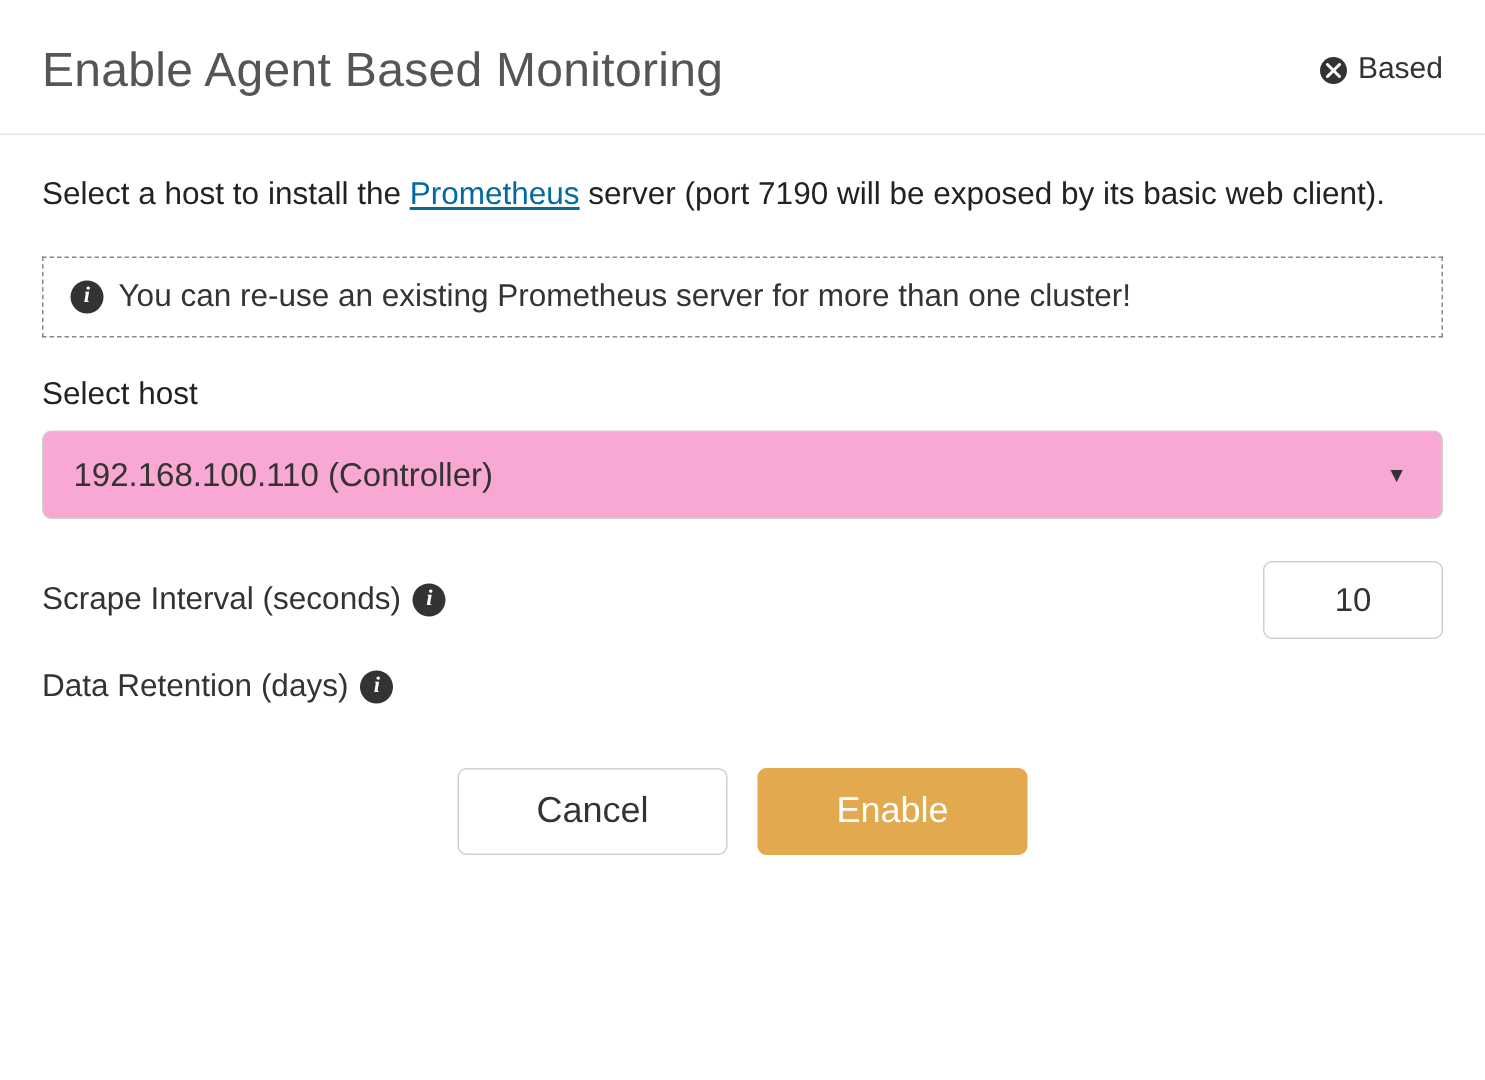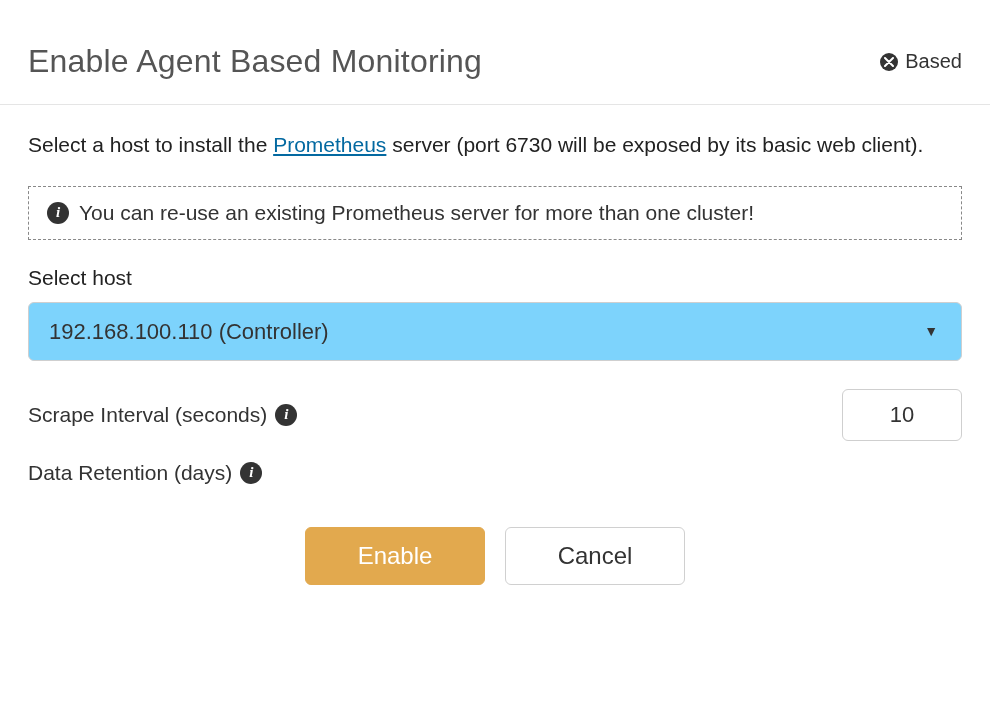--- a/index.html
+++ b/index.html
@@ -1,30 +1,30 @@
 <!DOCTYPE html>
 <html><head>
   <meta charset="utf-8">
   <style>
     * { box-sizing: border-box; margin: 0; padding: 0; }
     body { font-family: "Helvetica Neue", Helvetica, Arial, sans-serif; color: #333; background: #fff; width: 990px; }
-    .modal { width: 100%; margin-top: 15px; }
+    .modal { width: 100%; }
     .modal-header { display: flex; justify-content: space-between; align-items: center; padding: 28px 28px 24px 28px; border-bottom: 1px solid #e5e5e5; }
     .modal-title { font-size: 32px; font-weight: 300; color: #555; letter-spacing: 0.2px; }
     .close-btn { display: flex; align-items: center; gap: 7px; background: none; border: none; cursor: pointer; font-size: 20px; color: #333; }
     .close-icon { width: 18px; height: 18px; border-radius: 50%; background: #333; display: inline-flex; align-items: center; justify-content: center; color: #fff; font-size: 13px; font-weight: bold; line-height: 1; }
     .modal-body { padding: 24px 28px 32px 28px; }
     .instruction { font-size: 21px; color: #222; line-height: 1.55; margin-bottom: 24px; }
     .instruction .link { color: #0369a1; }
     .info-box { border: 1px dashed #888; padding: 14px 18px; margin-bottom: 26px; font-size: 21px; display: flex; align-items: center; gap: 10px; }
     .info-i { width: 22px; height: 22px; min-width: 22px; border-radius: 50%; background: #333; color: #fff; display: inline-flex; align-items: center; justify-content: center; font-family: Georgia, serif; font-style: italic; font-weight: bold; font-size: 15px; }
     .field-block { margin-bottom: 28px; }
     .field-label { font-size: 21px; color: #222; margin-bottom: 12px; display: block; }
     .select-wrap { position: relative; }
-    .select { width: 100%; padding: 16px 46px 16px 20px; font-size: 22px; color: #333; border: 1px solid #cfcfcf; border-radius: 6px; background: #7dd3fc; appearance: none; -webkit-appearance: none; cursor: pointer; }
+    .select { width: 100%; padding: 16px 46px 16px 20px; font-size: 22px; color: #333; border: 1px solid #cfcfcf; border-radius: 6px; background: #f9a8d4; appearance: none; -webkit-appearance: none; cursor: pointer; }
     .caret { position: absolute; right: 24px; top: 50%; transform: translateY(-50%); pointer-events: none; font-size: 14px; }
     .row-field { display: flex; justify-content: space-between; align-items: center; margin-bottom: 20px; }
     .row-label-wrap { display: flex; align-items: center; gap: 8px; font-size: 21px; }
     .num-input { width: 120px; padding: 12px 12px; font-size: 22px; text-align: center; border: 1px solid #cfcfcf; border-radius: 6px; color: #333; }
     .actions { display: flex; justify-content: center; gap: 20px; margin-top: 42px; }
     .btn { padding: 14px 44px; font-size: 24px; border-radius: 6px; cursor: pointer; min-width: 180px; }
     .btn-cancel { background: #fff; border: 1px solid #d0d0d0; color: #333; }
     .btn-enable { background: #e2a94e; border: 1px solid #e2a94e; color: #fff; }
   </style>
 </head>
@@ -38,21 +38,21 @@
         <svg width="10" height="10" viewBox="0 0 10 10">
             <path d="M1 1 L9 9 M9 1 L1 9" stroke="#fff" stroke-width="2" stroke-linecap="round"></path>
           </svg>
       </span>
       <span>Based</span>
     </button>
   </div>
 
   <div class="modal-body">
     <p class="instruction">
-      <span>Select a host to install the </span><a href="#" class="link">Prometheus</a><span> server (port 6730 will be exposed by its basic web client).</span>
+      <span>Select a host to install the </span><a href="#" class="link">Prometheus</a><span> server (port 7190 will be exposed by its basic web client).</span>
     </p>
 
     <div class="info-box">
       <span class="info-i">i</span>
       <span>You can re-use an existing Prometheus server for more than one cluster!</span>
     </div>
 
     <div class="field-block">
       <label class="field-label">Select host</label>
       <div class="select-wrap">
@@ -72,17 +72,17 @@
     </div>
 
     <div class="row-field">
       <div class="row-label-wrap">
         <span>Data Retention (days)</span>
         <span class="info-i">i</span>
       </div>
     </div>
 
     <div class="actions">
+      <button class="btn btn-cancel">Cancel</button>
       <button class="btn btn-enable">Enable</button>
-      <button class="btn btn-cancel">Cancel</button>
     </div>
   </div>
 </div>
 
 </body></html>

